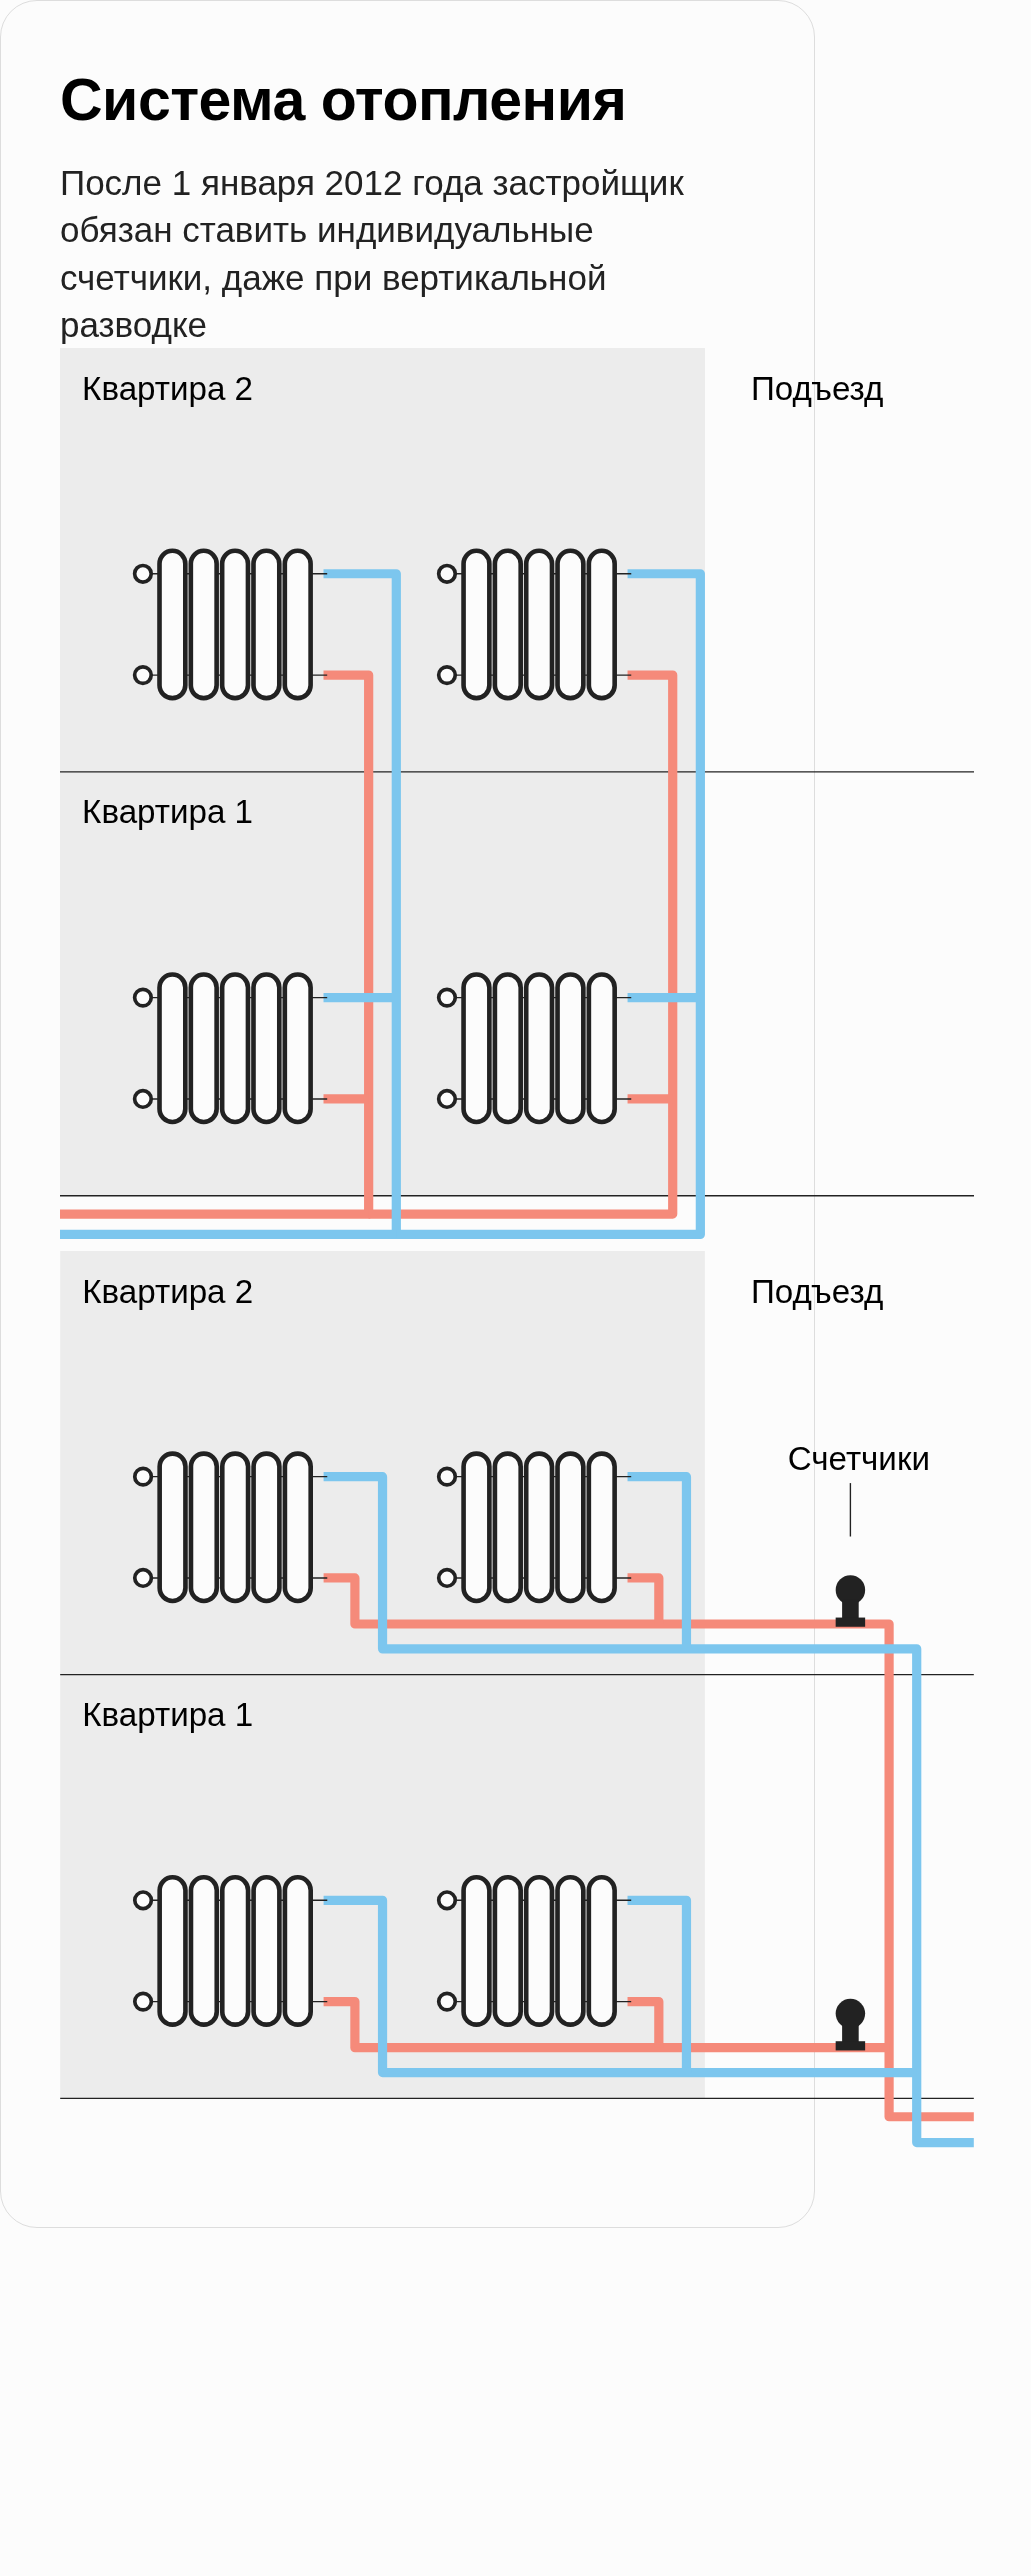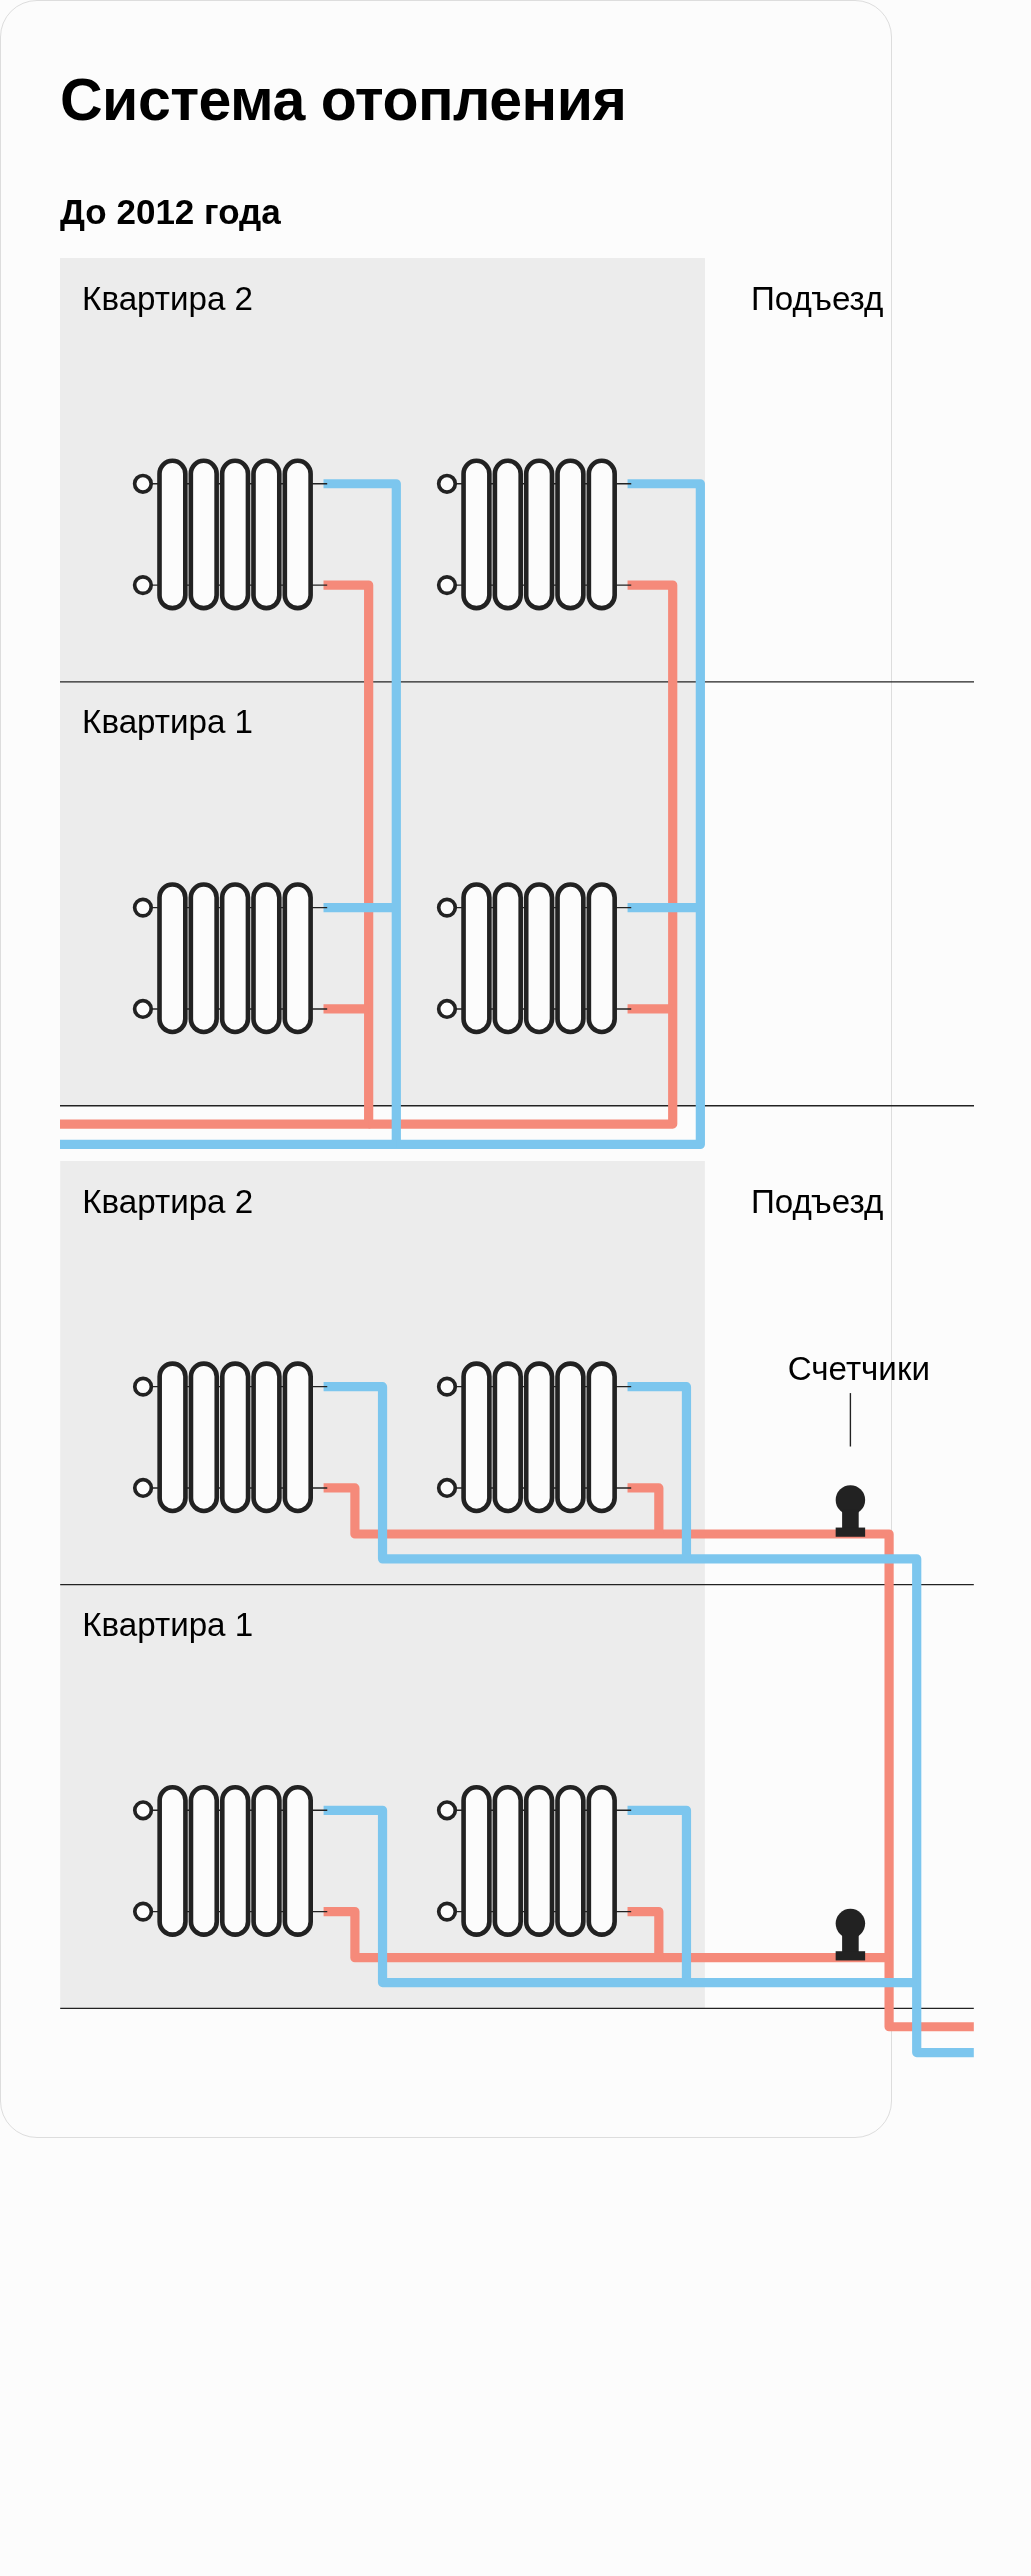--- a/index.html
+++ b/index.html
@@ -2,21 +2,21 @@
 <html style="font-size:14.7px"><head>
 <meta charset="utf-8">
 <style>
   * { box-sizing: border-box; margin: 0; padding: 0; }
   body {
     font-family: -apple-system, BlinkMacSystemFont, "Segoe UI", Arial, sans-serif;
     background: #fcfcfc;
     width: 1032px;
   }
   .card {
-    width: 892px;
+    width: 815px;
     background: #fcfcfc;
     border-radius: 37px;
     border: 0.9px solid #ddd;
     padding: 66px 59px 55px 59px;
     position: relative;
   }
   h1 {
     font-size: 59px;
     font-weight: 800;
     line-height: 1.12;
@@ -55,22 +55,22 @@
 </style>
 </head>
 <body>
 
 <div class="card">
 
   <h1>
     <span>Система отопления</span><br>
   </h1>
 
+  <p class="subtitle">После 1 января 2012 года застройщик обязан ставить индивидуальные счетчики, даже при вертикальной разводке</p>
 
-  <div class="section-title">До 2012 года</div>
 
   <div class="diagram">
     <svg width="914" height="903" viewBox="0 0 992 980">
 
       <rect class="apt-box" x="0" y="0" width="700" height="920"></rect>
 
       <line class="thin-line" x1="0" y1="460" x2="992" y2="460"></line>
       <line class="thin-line" x1="0" y1="920" x2="992" y2="920"></line>
 
       <text class="label" x="24" y="56">Квартира 2</text>

